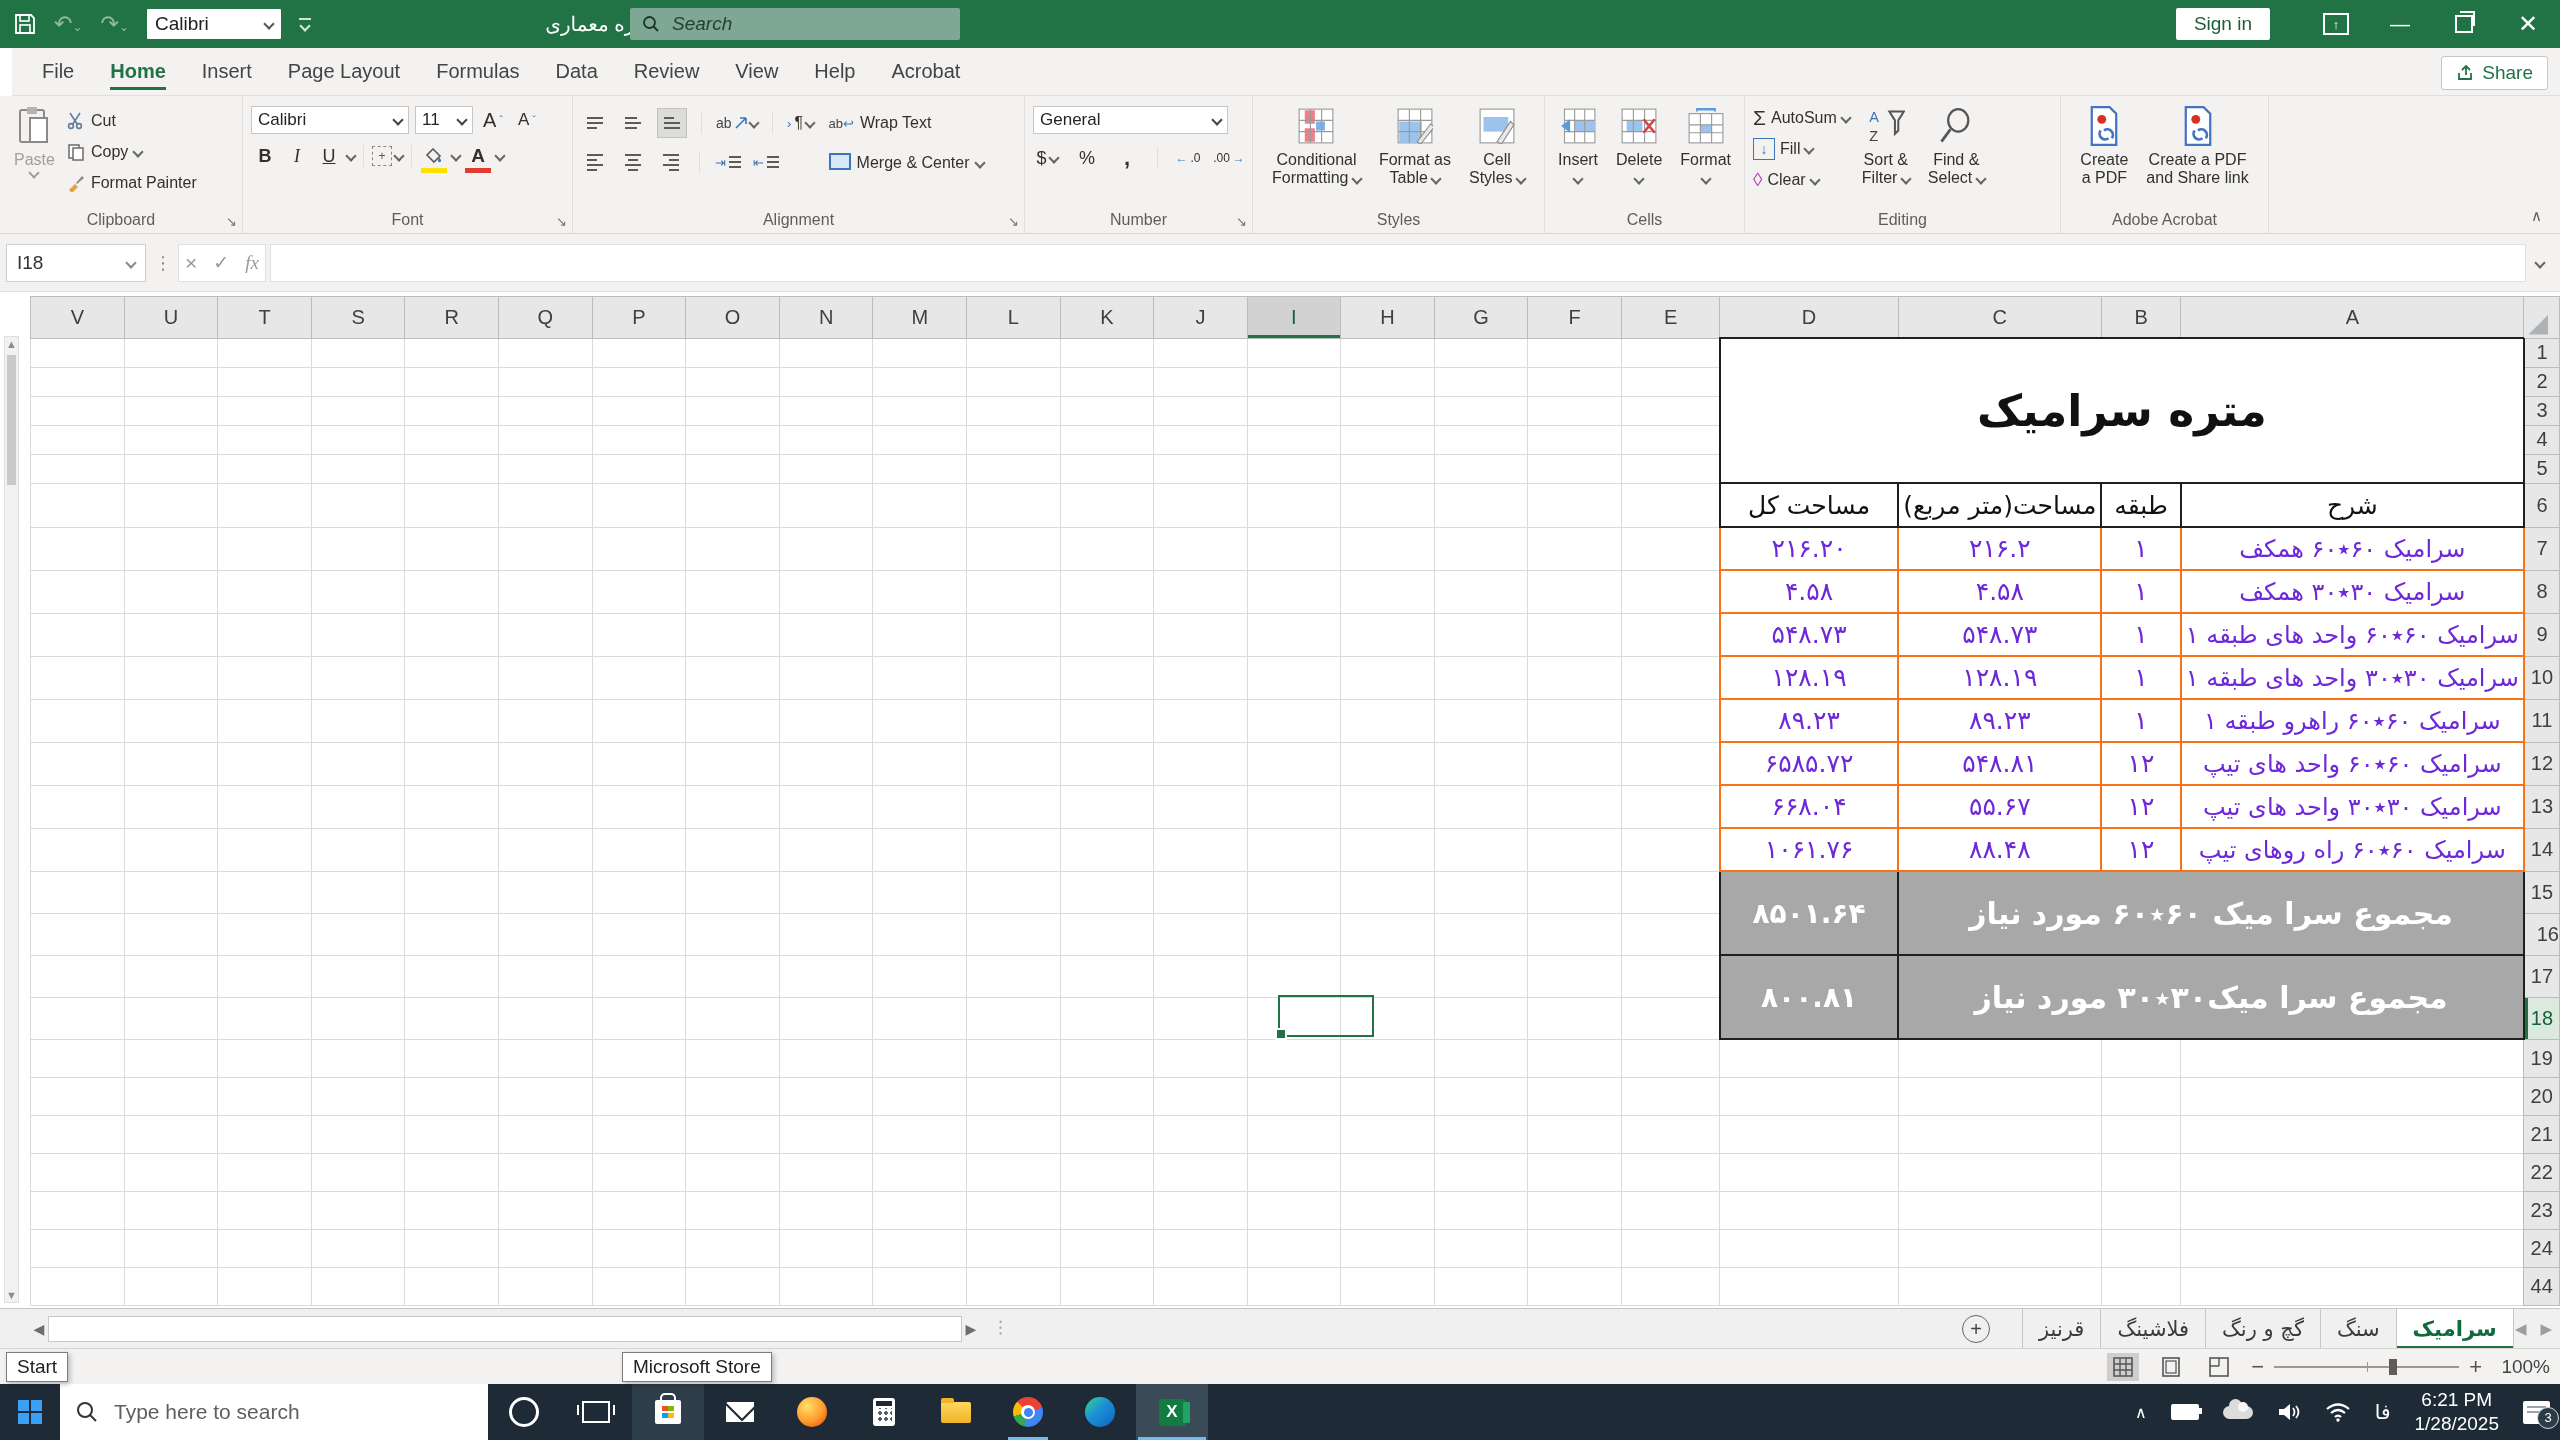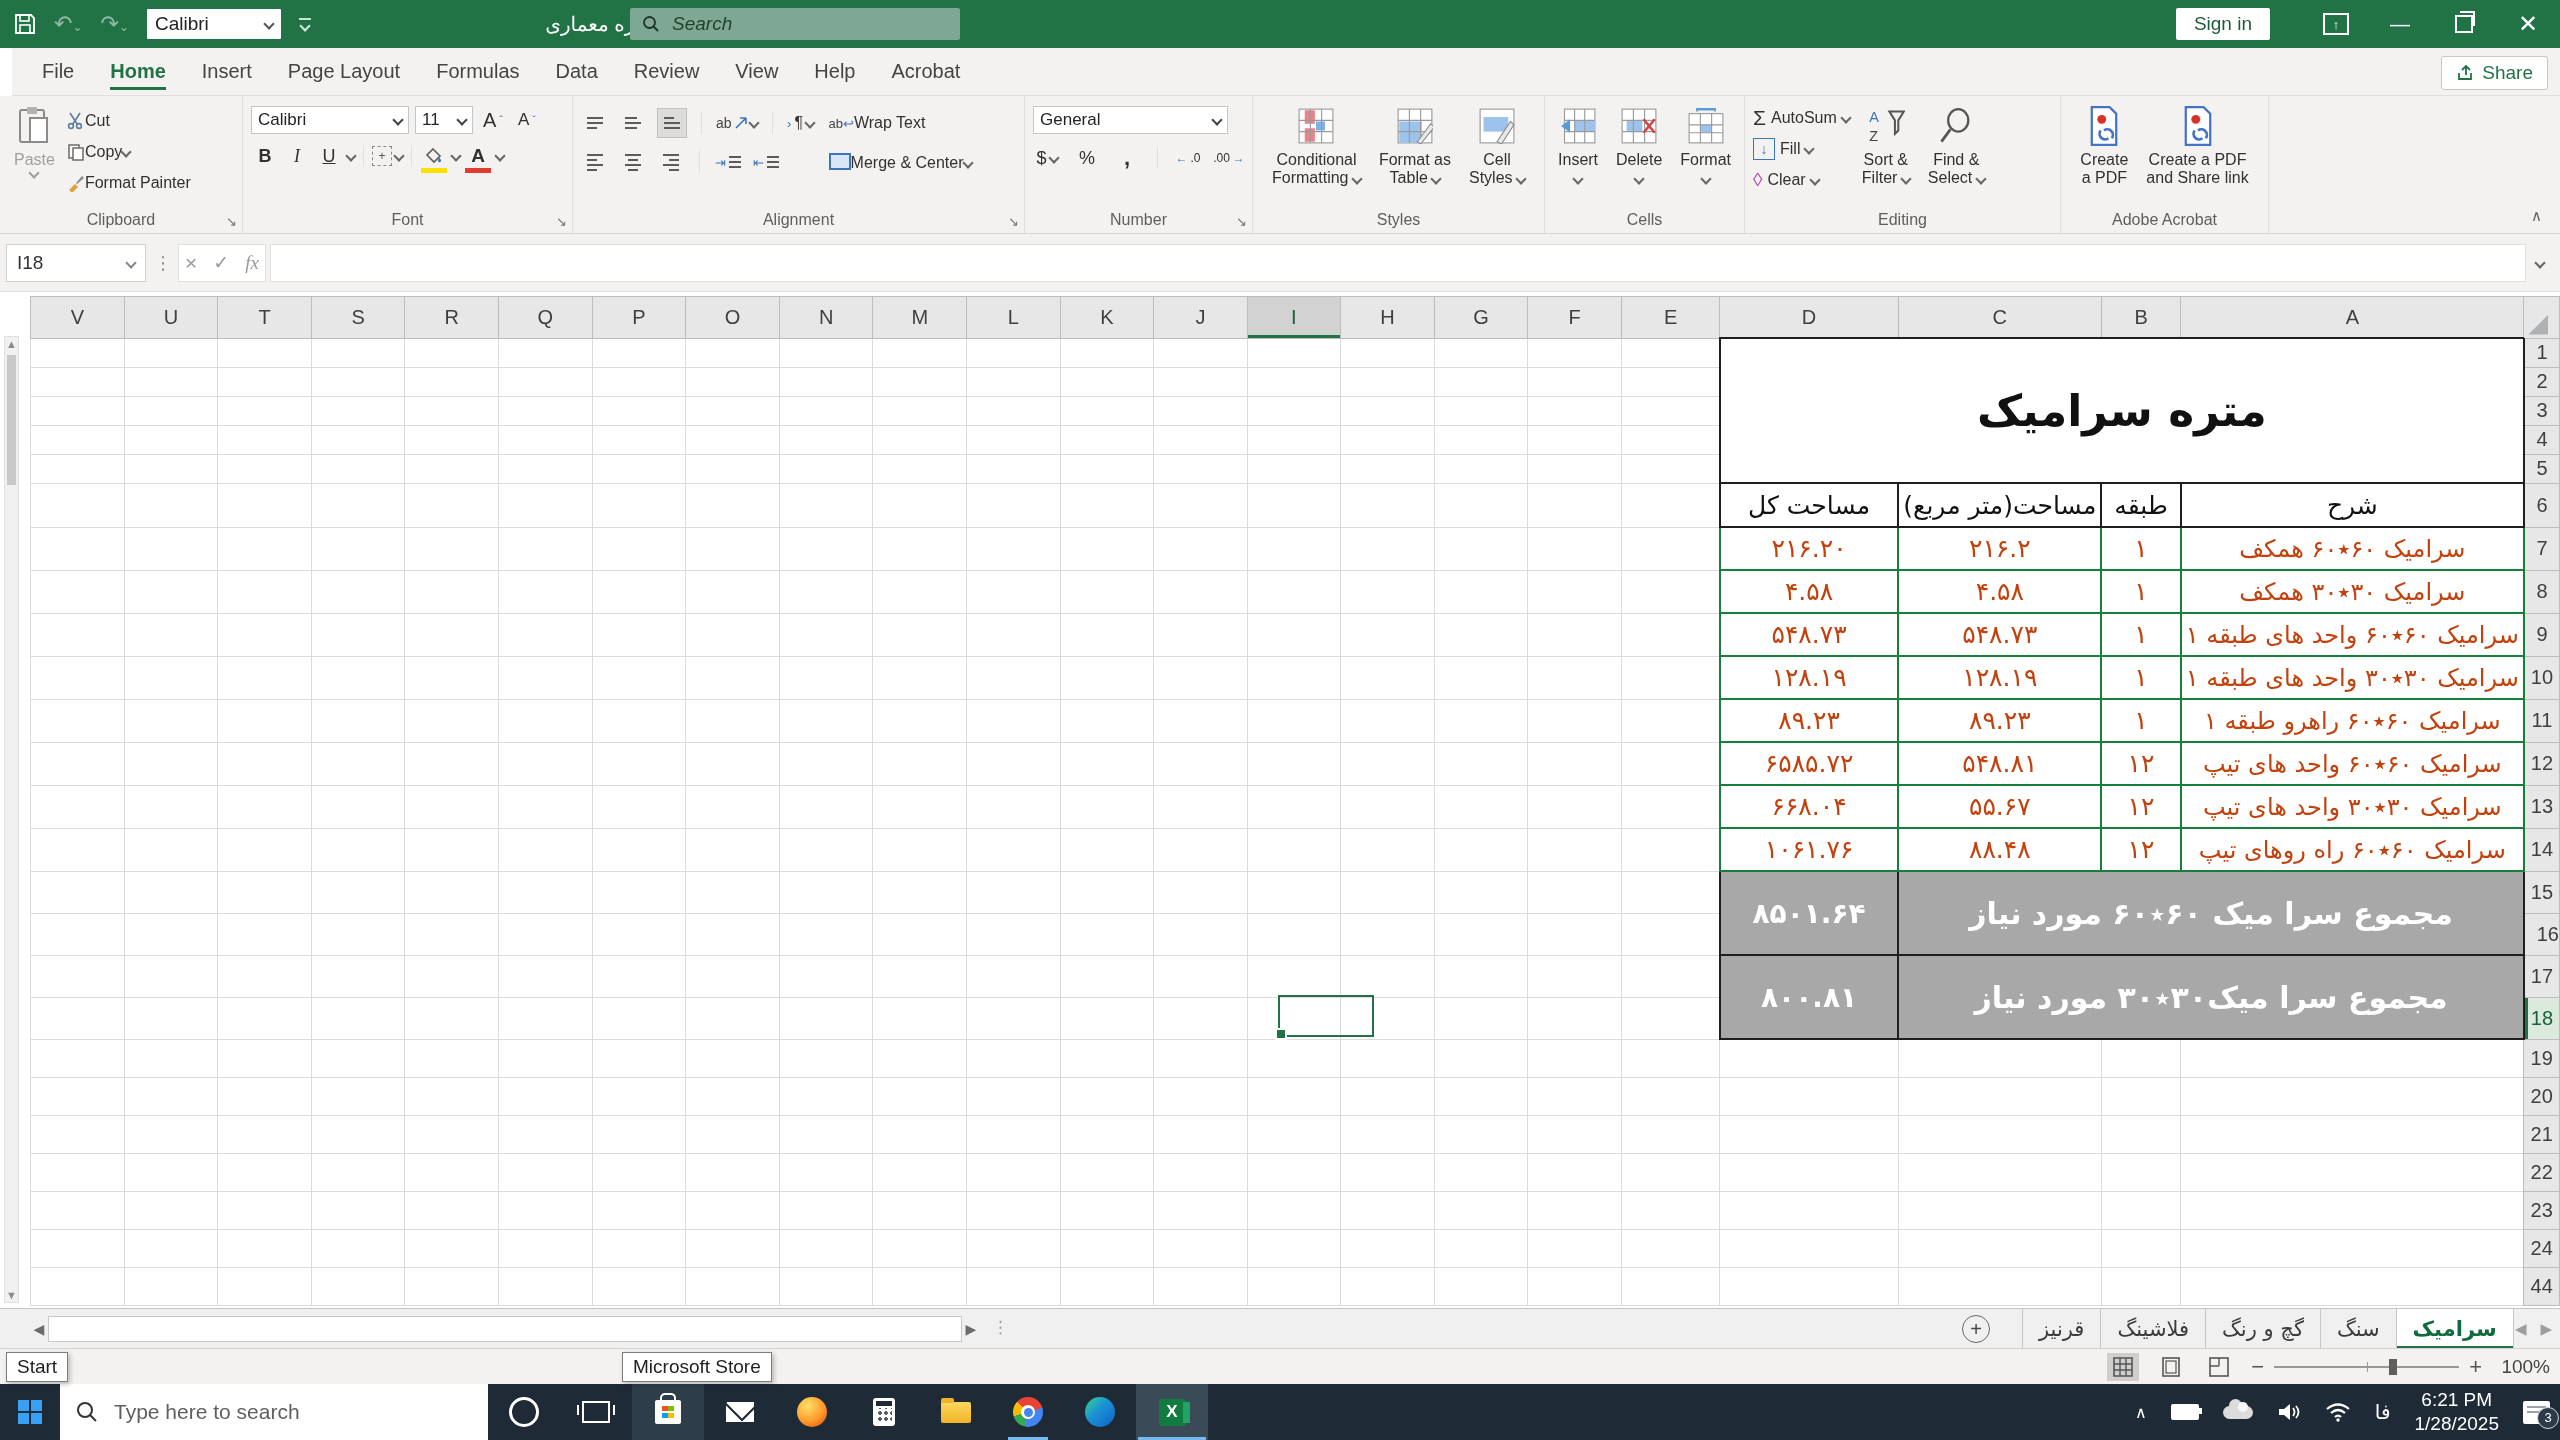--- a/index.html
+++ b/index.html
@@ -33,21 +33,21 @@
   .share-btn{position:absolute;right:24px;top:8px;background:#fff;border:1px solid #c8c6c4;border-radius:3px;color:#217346;font-size:19px;padding:5px 14px;display:flex;align-items:center;gap:8px;}
   
   #ribbon{position:absolute;left:0;top:96px;width:2560px;height:138px;background:#f3f2f1;border-bottom:1px solid #d8d6d4;box-sizing:border-box;display:flex;}
   .group{position:relative;border-right:1px solid #e1dfdd;box-sizing:border-box;padding:6px 8px 26px 8px;flex-shrink:0;}
   .g-label{position:absolute;bottom:4px;left:0;right:0;text-align:center;font-size:16px;color:#605e5c;}
   .launcher{position:absolute;right:5px;bottom:4px;font-size:13px;color:#7a7876;}
   .g-body{display:flex;height:100%;gap:6px;}
   .bigbtn{display:flex;flex-direction:column;align-items:center;justify-content:flex-start;padding:2px 6px;font-size:16px;color:#323130;text-align:center;line-height:1.15;}
   .bigbtn .ic{height:44px;display:flex;align-items:center;justify-content:center;margin-bottom:3px;}
   .bigbtn.disabled{color:#a19f9d;}
-  .smallrow{display:flex;align-items:center;gap:0;font-size:16px;color:#323130;height:30px;}
+  .smallrow{display:flex;align-items:center;gap:6px;font-size:16px;color:#323130;height:30px;}
   .colstack{display:flex;flex-direction:column;justify-content:flex-start;gap:1px;}
   .combo{background:#fff;border:1px solid #c8c6c4;display:flex;align-items:center;justify-content:space-between;padding:0 6px;font-size:17px;color:#252423;height:28px;box-sizing:border-box;}
   .fbtn{min-width:28px;height:28px;display:flex;align-items:center;justify-content:center;font-size:18px;color:#323130;gap:3px;}
   .lines{display:inline-flex;flex-direction:column;gap:3px;}
   .lines i{display:block;height:2px;background:#5c5b59;}
   .selbox{background:#dcdcdb;border:1px solid #c3c1bf;}
   .ubar{position:relative;}
   .ubar:after{content:'';position:absolute;left:1px;right:1px;bottom:-3px;height:5px;}
   .ubar.yellow:after{background:#ffe000;}
   .ubar.red:after{background:#e03c31;}
@@ -71,21 +71,21 @@
   .gt th{background:#e7e7e7;border:1px solid #bcbcbc;font-weight:400;font-size:20px;color:#3f3f3f;padding:0;}
   .gt thead th{height:40px;}
   .gt td{padding:0 4px;overflow:hidden;white-space:nowrap;}
   .gt td.c{border:1px solid #dadada;background:#fff;}
   .gt th.corner{position:relative;}
   .gt th.corner:after{content:'';position:absolute;left:4px;bottom:3px;width:20px;height:20px;background:#aeb2b5;clip-path:polygon(100% 0,100% 100%,0 100%);}
   .gt th.colsel{background:#d2d2d2;box-shadow:inset 0 -3px 0 #217346;color:#17603a;}
   .gt th.rowsel{background:#dceade;box-shadow:inset 3px 0 0 #217346;color:#17603a;}
   .t-title{border:2px solid #1f1f1f;font-family:"DejaVu Sans",sans-serif;font-weight:bold;font-size:44px;text-align:center;vertical-align:middle;color:#111;}
   .t-head{border:2px solid #1f1f1f;font-family:"DejaVu Sans",sans-serif;font-size:25px;text-align:center;vertical-align:middle;color:#111;}
-  .t-cell{border:2px solid #15803d;font-family:"DejaVu Sans",sans-serif;font-size:25px;text-align:center;vertical-align:middle;color:#c2410c;}
+  .t-cell{border:2px solid #f97316;font-family:"DejaVu Sans",sans-serif;font-size:25px;text-align:center;vertical-align:middle;color:#6d28d9;}
   .t-desc{font-size:24px;}
   .t-sum{border:2px solid #1f1f1f;background:#a8a8a8;color:#fff;font-family:"DejaVu Sans",sans-serif;font-weight:bold;text-align:center;vertical-align:middle;}
   .t-sum-label{font-size:30px;}
   .t-sum-num{font-size:28px;}
   #selbox{position:absolute;left:1278px;top:995px;width:96px;height:42px;border:2px solid #217346;box-sizing:border-box;z-index:6;}
   #selbox:after{content:'';position:absolute;left:-5px;bottom:-5px;width:8px;height:8px;background:#217346;border:2px solid #fff;}
   
   #vscroll{position:absolute;left:4px;top:336px;width:15px;height:967px;background:#f1f1f1;border:1px solid #e0e0e0;box-sizing:border-box;}
   #vscroll .thumb{position:absolute;left:2px;right:2px;top:18px;height:130px;background:#c9c9c9;}
   #vscroll .ar{position:absolute;left:0;right:0;text-align:center;font-size:11px;color:#8b8b8b;}

